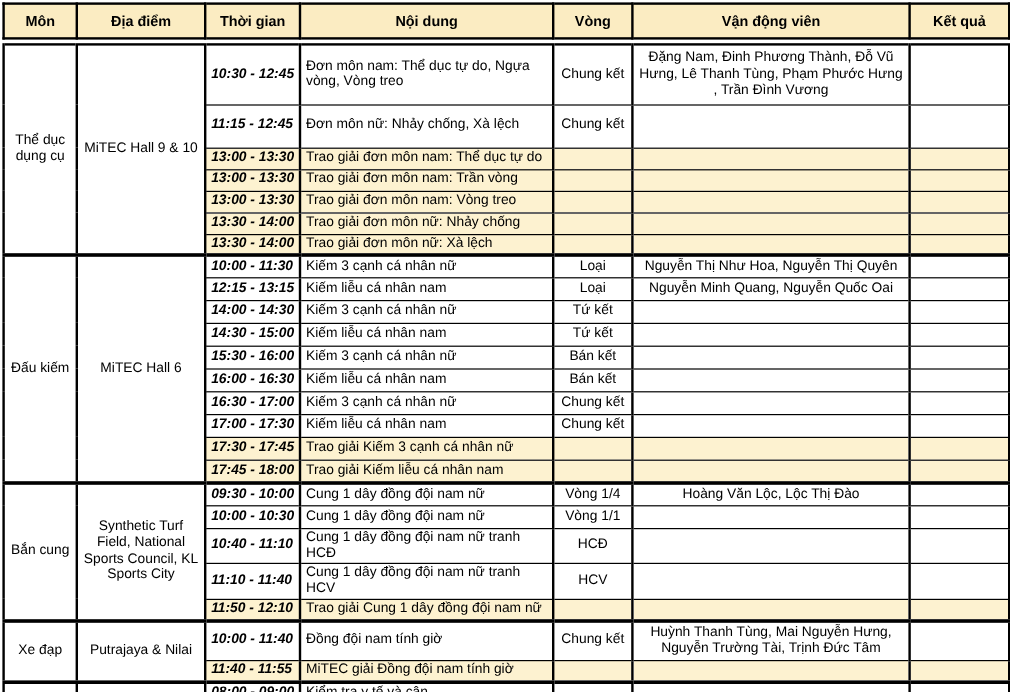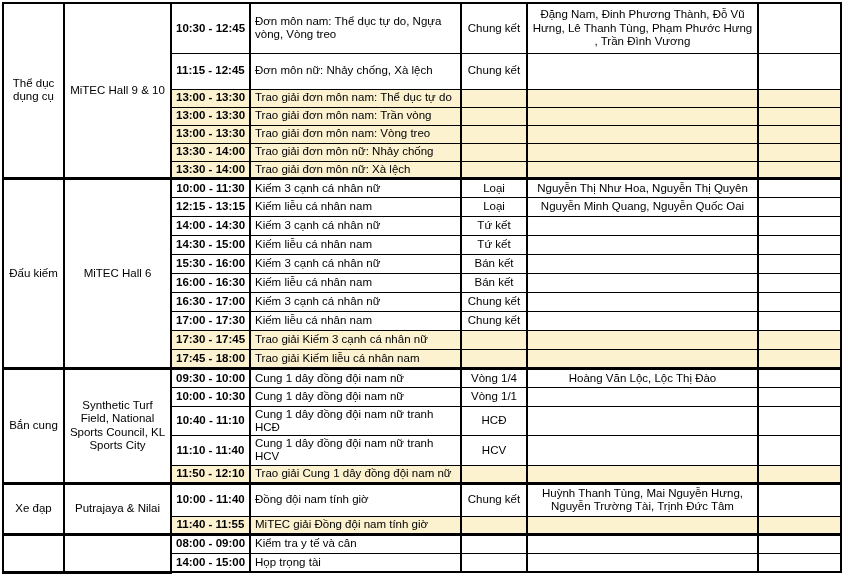--- a/index.html
+++ b/index.html
@@ -29,35 +29,57 @@
   
   .body-table{border:2px solid var(--border-color);}
   .body-table td{
     border:1px solid var(--border-color);
     border-left-width:2px;border-right-width:2px;
     font-size:11.5px;line-height:1.15;
     padding:1px 4px;vertical-align:middle;
     overflow:hidden;background:#fff;
   }
   td.sport,td.venue{text-align:center;border-bottom-width:3px;}
-  td.time{text-align:center;font-weight:700;white-space:nowrap;}
+  td.time{text-align:left;font-weight:700;white-space:nowrap;font-style:italic;}
   td.event{text-align:left;}
   td.round{text-align:center;}
   td.athletes{text-align:center;}
   td.result{text-align:left;}
   tr.sec-end td{border-bottom-width:3px;}
   tr.hl td.time,tr.hl td.event,tr.hl td.round,tr.hl td.athletes,tr.hl td.result{
     background:var(--highlight-bg);
   }
 </style>
 </head>
 <body>
 
 <div class="wrap">
 
+  <table class="hdr-table">
+    <colgroup>
+        <col style="width:61px">
+        <col style="width:107px">
+        <col style="width:79px">
+        <col style="width:211px">
+        <col style="width:66px">
+        <col style="width:231px">
+        <col style="width:83px">
+      </colgroup>
+    <tbody>
+        <tr>
+      <th>Môn</th>
+      <th>Địa điểm</th>
+      <th>Thời gian</th>
+      <th>Nội dung</th>
+      <th>Vòng</th>
+      <th>Vận động viên</th>
+      <th>Kết quả</th>
+    </tr>
+  </tbody>
+    </table>
 
   <table class="body-table">
     <colgroup>
         <col style="width:61px">
         <col style="width:107px">
         <col style="width:79px">
         <col style="width:211px">
         <col style="width:66px">
         <col style="width:231px">
         <col style="width:83px">

